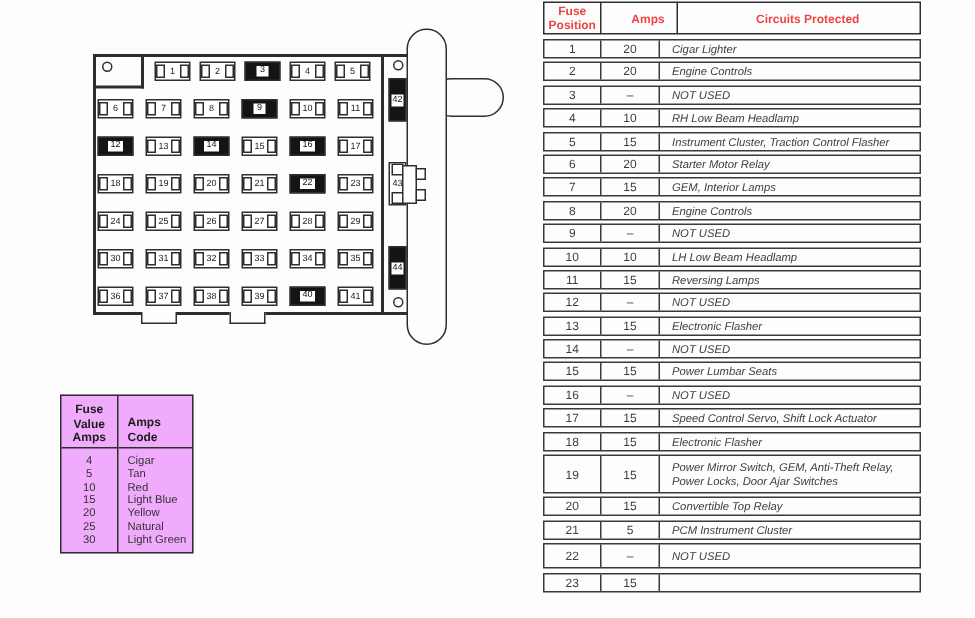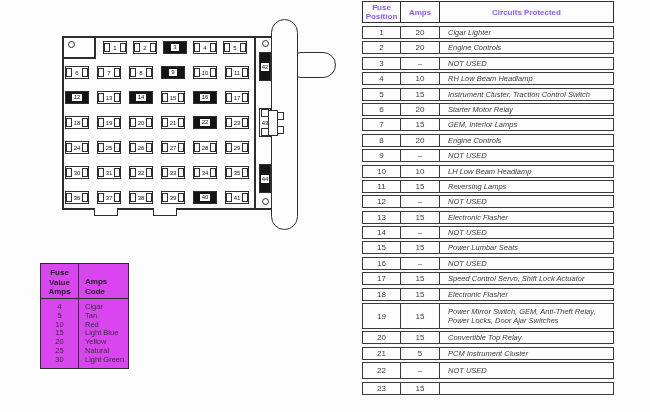--- a/index.html
+++ b/index.html
@@ -38,36 +38,36 @@
   .vfuse{position:absolute;left:259px;width:12px;height:29px;border:1px solid #2e2e2e;background:#fff;
          box-sizing:border-box;display:flex;flex-direction:column;align-items:center;
          justify-content:space-between;z-index:4;}
   .vfuse .end{width:8px;height:8px;border:1px solid #2e2e2e;box-sizing:border-box;background:#fff;}
   .vfuse .num{font-size:6px;line-height:1;color:#1a1a1a;}
   .vfuse.dark{background:#141414;justify-content:center;}
   .vfuse.dark .chip{background:#fff;color:#111;font-size:6px;line-height:8px;padding:0 1px;}
 
   
   .legend{position:absolute;left:40px;top:263px;width:89px;height:106px;border:1.5px solid #2e2e2e;
-          box-sizing:border-box;display:flex;background:#d946ef;}
+          box-sizing:border-box;display:flex;background:#f0abfc;}
   .lcol{display:flex;flex-direction:column;box-sizing:border-box;}
   .lcol1{width:38px;border-right:1.5px solid #2e2e2e;}
   .lcol2{flex:1;}
   .lhead{height:35px;border-bottom:1.5px solid #2e2e2e;box-sizing:border-box;
          font-size:8px;font-weight:bold;line-height:9.5px;color:#1c1c1c;padding-top:4px;}
   .lcol1 .lhead{text-align:center;}
   .lcol2 .lhead{padding-left:6px;padding-top:13px;}
   .lbody{padding-top:4px;font-size:7.5px;line-height:8.8px;color:#333;}
   .lcol1 .lbody{text-align:center;}
   .lcol2 .lbody{padding-left:6px;}
 
   
   .ftable{position:absolute;left:362px;top:1px;width:252px;}
   .thead{display:flex;border:1.5px solid #2e2e2e;height:22px;margin-bottom:3px;
-         box-sizing:border-box;font-weight:bold;color:#8b5cf6;background:#fdfdfd;}
+         box-sizing:border-box;font-weight:bold;color:#ef4444;background:#fdfdfd;gap:12px;}
   .thead .hc{display:flex;align-items:center;justify-content:center;text-align:center;
              font-size:8px;line-height:9px;box-sizing:border-box;}
   .hc1{width:38px;border-right:1.5px solid #2e2e2e;}
   .hc2{width:39px;border-right:1.5px solid #2e2e2e;}
   .hc3{flex:1;}
   .trow{display:flex;border:1px solid #3a3a3a;min-height:13px;margin-bottom:2.4px;
         box-sizing:border-box;background:#fdfdfd;}
   .tc{display:flex;align-items:center;justify-content:center;font-size:8px;color:#3d3d3d;
       box-sizing:border-box;}
   .tc1{width:38px;border-right:1px solid #3a3a3a;}
@@ -357,21 +357,21 @@
           <div class="tc tc3">NOT USED</div>
         </div>
         <div class="trow">
           <div class="tc tc1">4</div>
           <div class="tc tc2">10</div>
           <div class="tc tc3">RH Low Beam Headlamp</div>
         </div>
         <div class="trow">
           <div class="tc tc1">5</div>
           <div class="tc tc2">15</div>
-          <div class="tc tc3">Instrument Cluster, Traction Control Switch</div>
+          <div class="tc tc3">Instrument Cluster, Traction Control Flasher</div>
         </div>
         <div class="trow">
           <div class="tc tc1">6</div>
           <div class="tc tc2">20</div>
           <div class="tc tc3">Starter Motor Relay</div>
         </div>
         <div class="trow">
           <div class="tc tc1">7</div>
           <div class="tc tc2">15</div>
           <div class="tc tc3">GEM, Interior Lamps</div>

